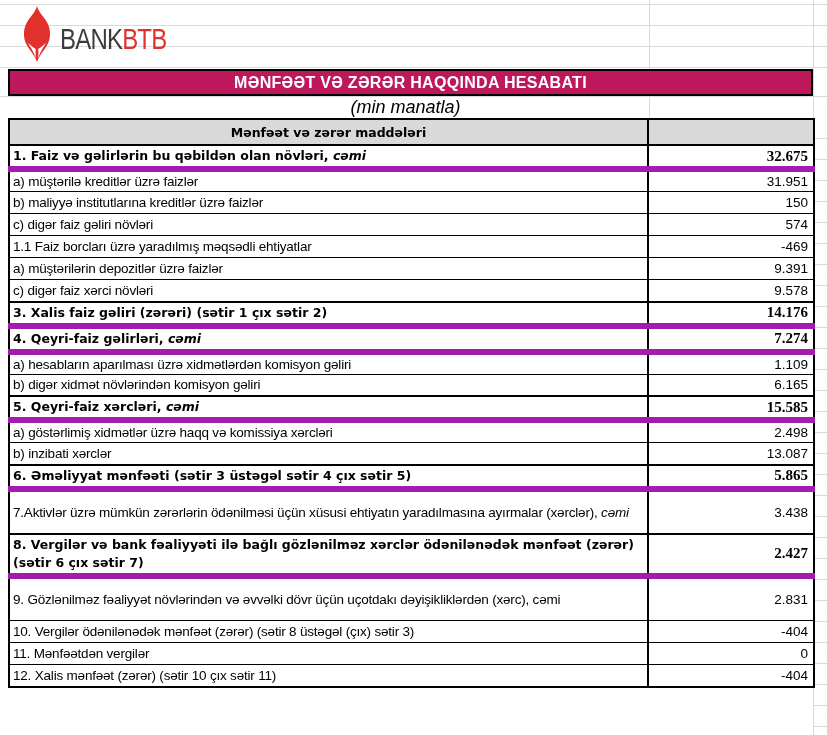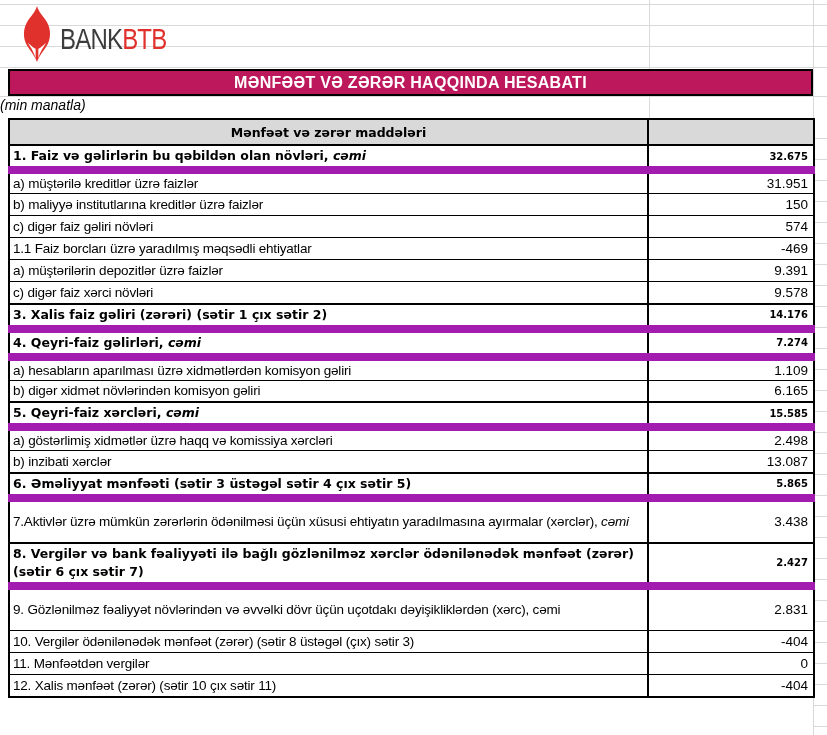--- a/index.html
+++ b/index.html
@@ -15,37 +15,37 @@
   .logo{position:absolute;left:20px;top:6px;display:flex;align-items:center;z-index:1;}
   .logo-text{margin-left:6px;margin-top:10px;font-size:30px;letter-spacing:-1px;
     transform:scaleX(0.8);transform-origin:left center;white-space:nowrap;font-weight:normal;}
   .logo-bank{color:#3c3c3c;}
   .logo-btb{color:#e0312d;}
   
   .banner{position:absolute;left:8px;top:69px;width:801px;height:23px;background:#be185d;
     border:2px solid #000;color:#fff;display:flex;align-items:center;justify-content:center;
     z-index:1;font-weight:bold;font-size:16px;letter-spacing:.3px;}
   
-  .unit{position:absolute;left:0;top:97px;width:811px;text-align:left;font-style:italic;
-    font-size:14px;z-index:1;}
+  .unit{position:absolute;left:0;top:97px;width:811px;text-align:center;font-style:italic;
+    font-size:18px;z-index:1;}
   
   table.pl{position:absolute;left:8px;top:118px;width:805px;border-collapse:collapse;
     table-layout:fixed;z-index:1;border:2px solid #000;}
   col.c1{width:639px;} col.c2{width:166px;}
   td{border:1px solid #000;vertical-align:middle;overflow:hidden;}
   td:first-child{border-right:2px solid #000;}
   td.label{padding:1px 4px 1px 3px;font-size:13.5px;letter-spacing:-0.2px;line-height:17px;}
   td.value{text-align:right;padding:1px 5px 1px 2px;font-size:13.5px;}
   thead td{background:#d9d9d9;font-family:"DejaVu Sans",sans-serif;font-weight:bold;
     font-size:12.5px;text-align:center;height:22px;border-bottom:2px solid #000;}
   tr.h1{height:22px;} tr.h2{height:45px;}
   tr.s{font-family:"DejaVu Sans",sans-serif;}
-  tr.s td{border-top:2px solid #000;border-bottom:8px solid #a21caf;font-weight:bold;}
+  tr.s td{border-top:2px solid #000;border-bottom:6px solid #a21caf;font-weight:bold;}
   tr.s td.label{font-size:12.5px;letter-spacing:0;line-height:18px;}
-  tr.s td.value{font-size:10px;}
+  tr.s td.value{font-size:15px;font-family:Liberation Serif, serif;}
   tr.s.h1{height:23px;} tr.s.h2{height:39px;}
   .it{font-style:italic;}
 </style>
 </head>
 <body>
 
 <div class="gl" style="left:0;top:4px;width:827px;height:1px"></div>
 <div class="gl" style="left:0;top:25px;width:827px;height:1px"></div>
 <div class="gl" style="left:0;top:46px;width:827px;height:1px"></div>
 <div class="gl" style="left:0;top:67px;width:827px;height:1px"></div>

